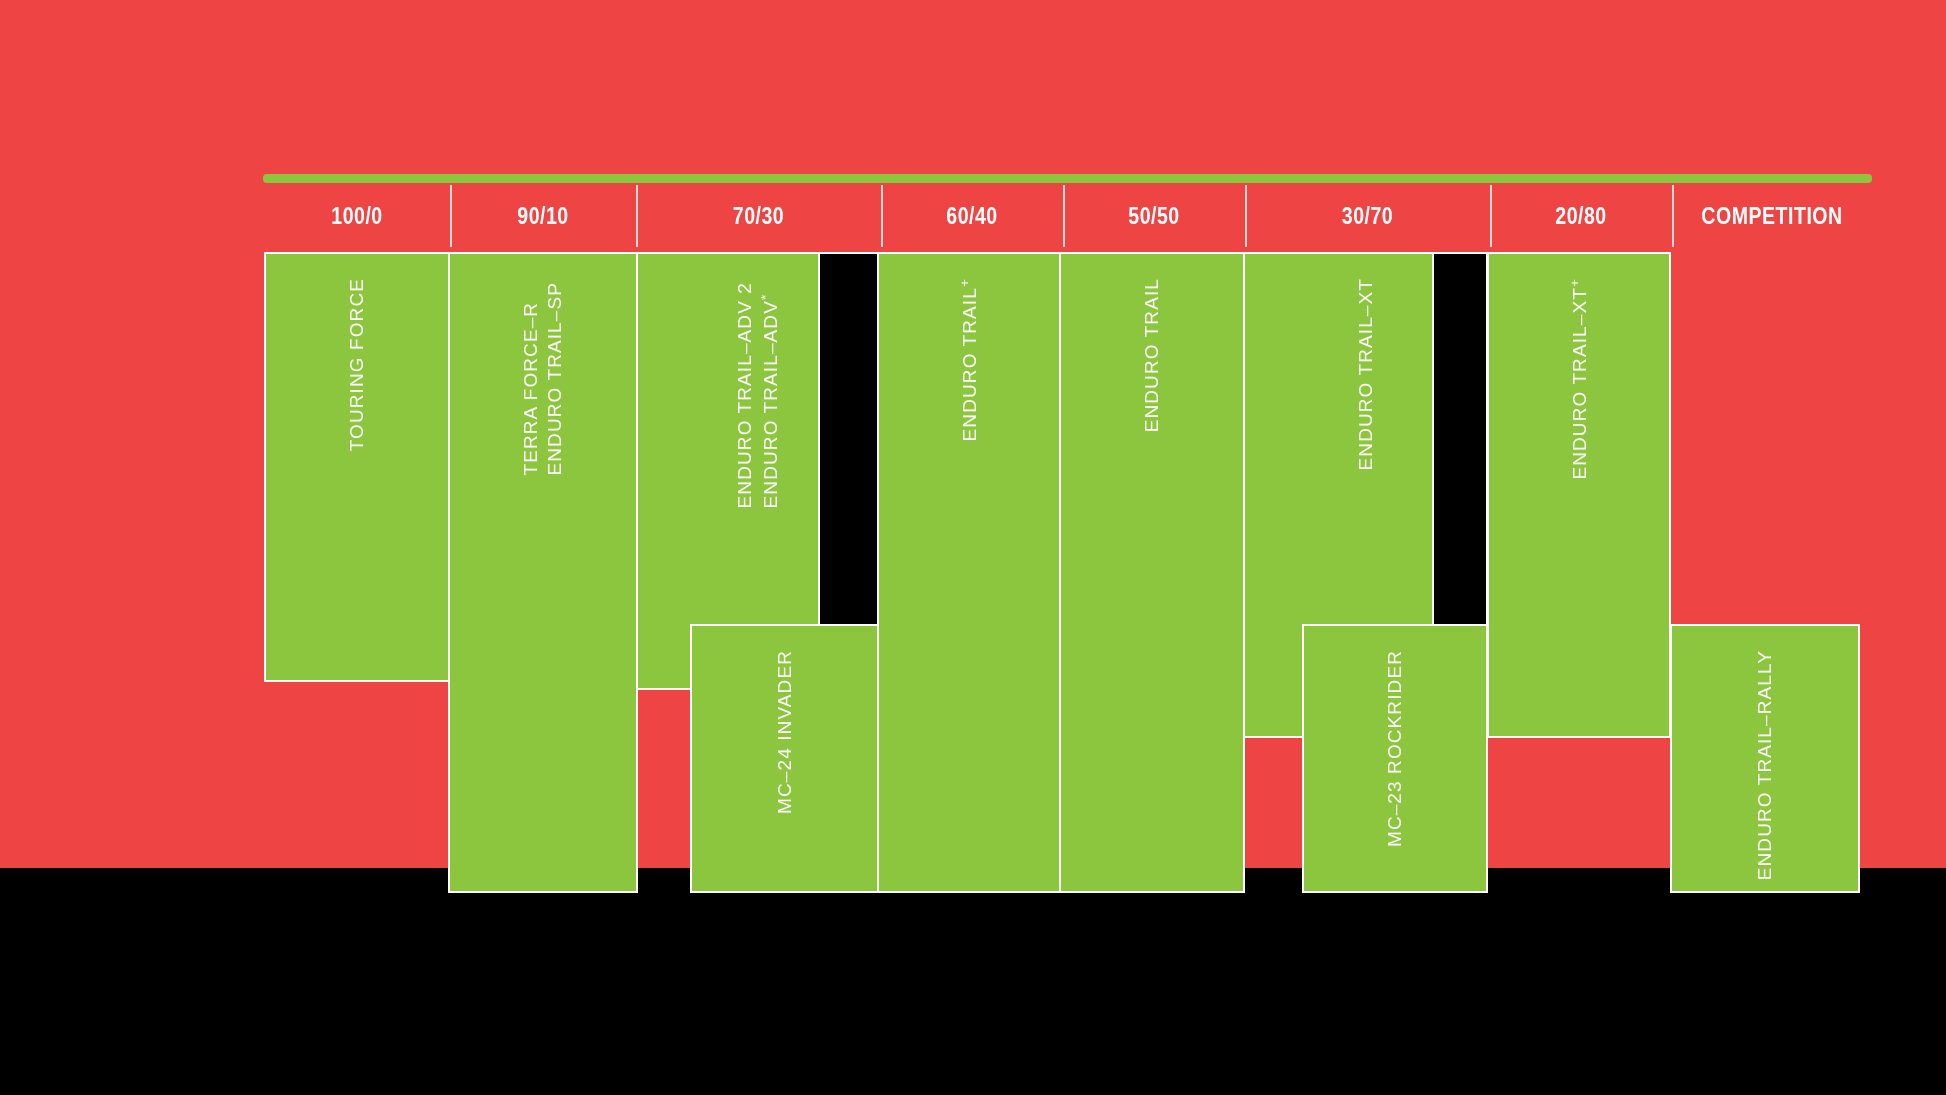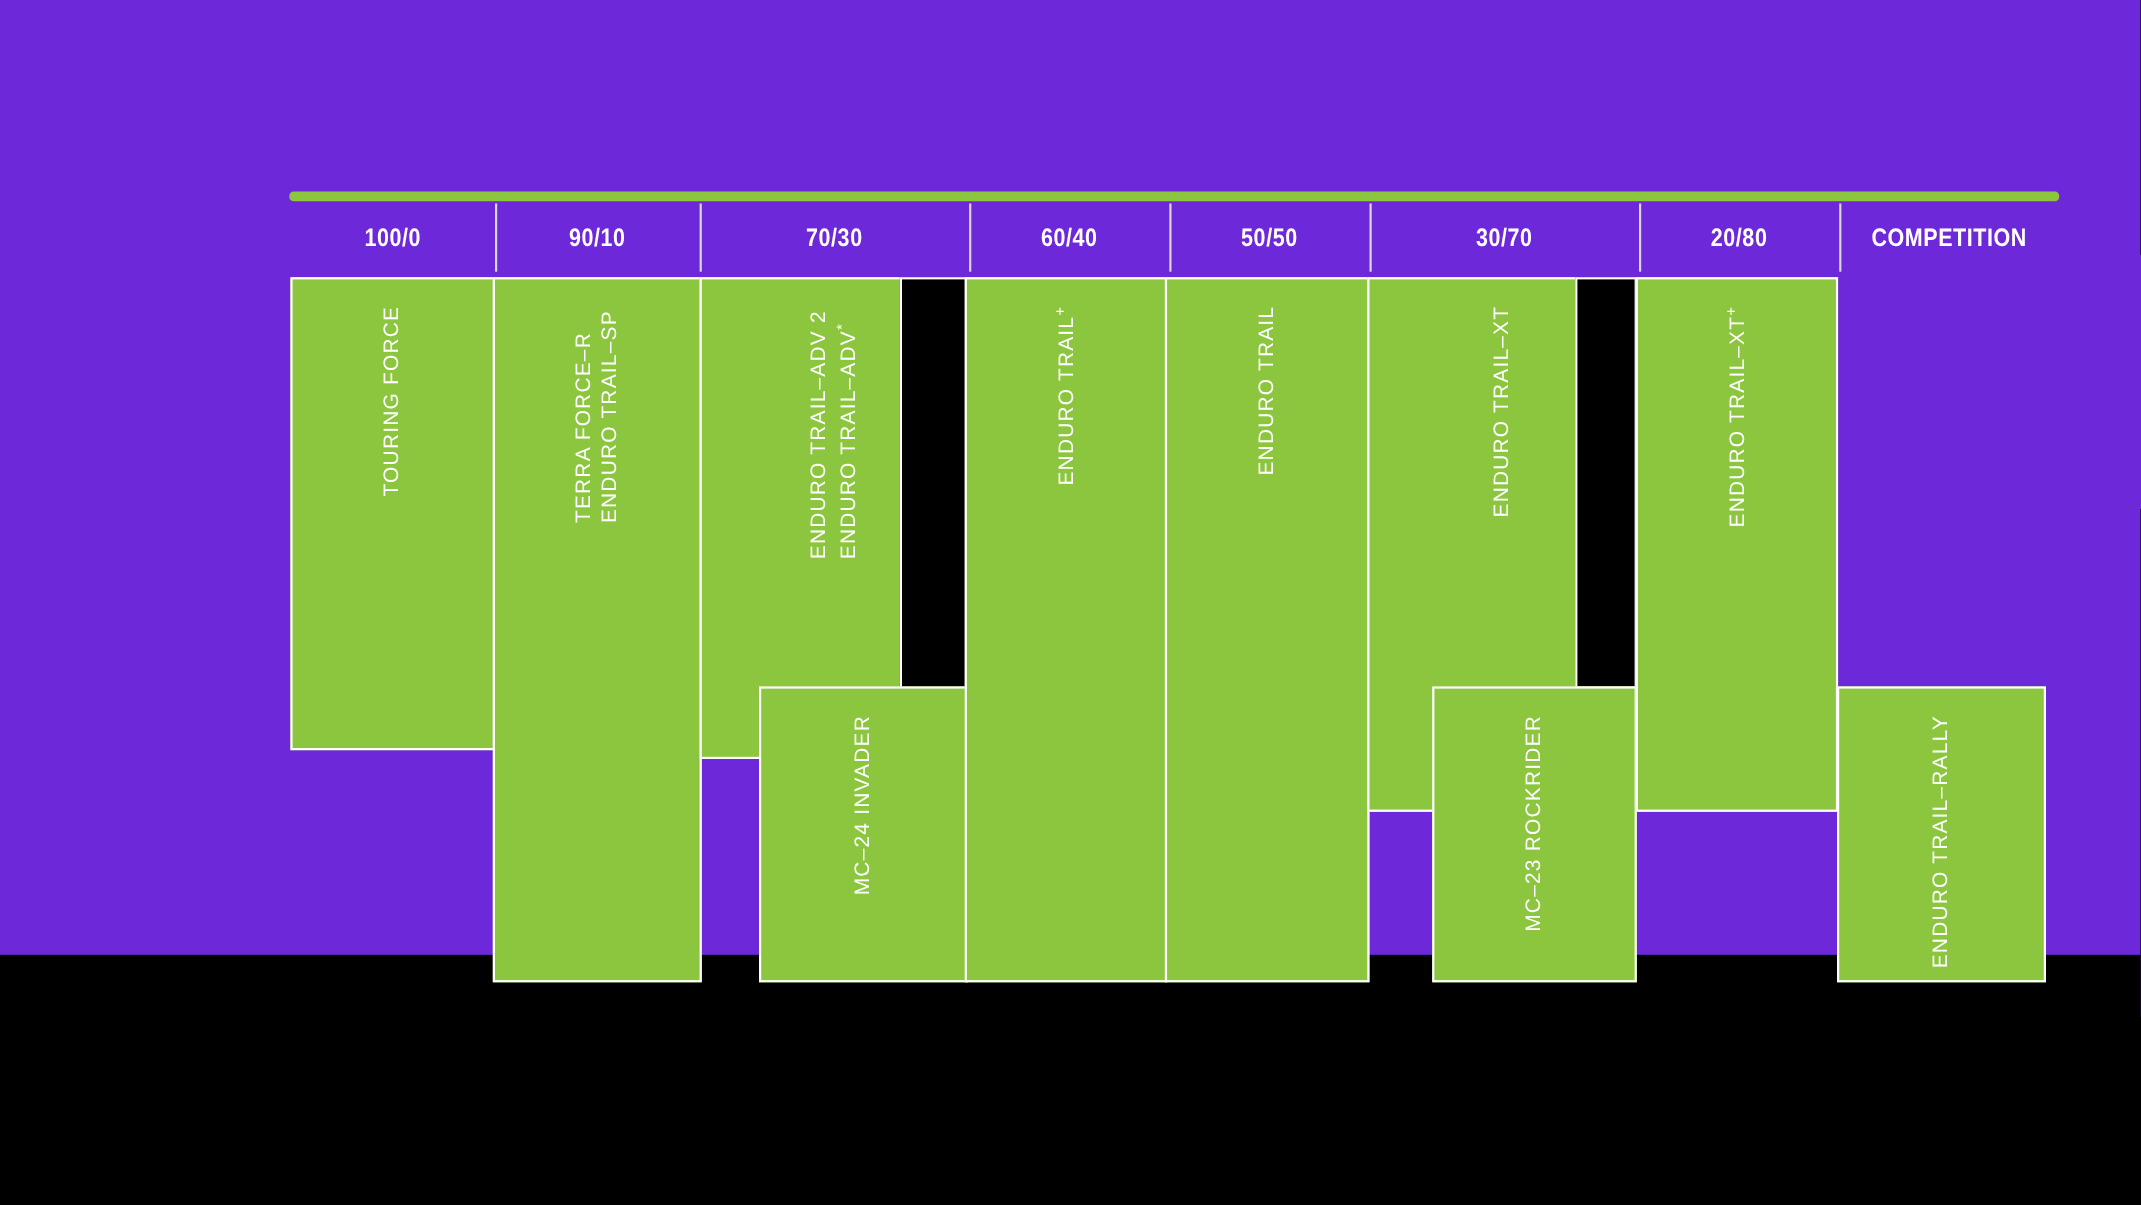--- a/index.html
+++ b/index.html
@@ -7,21 +7,21 @@
     width:1946px; height:1095px;
     background:#000;
     font-family:"Liberation Sans", sans-serif;
     overflow:hidden;
   }
 
   #chart-root {
     position:relative;
     width:1946px;
     height:868px;
-    background:#6d28d9;
+    background:#ef4444;
   }
 
   
   .top-rule {
     position:absolute;
     left:263px;
     top:174px;
     width:1609px;
     height:9px;
     background:#8cc63e;

